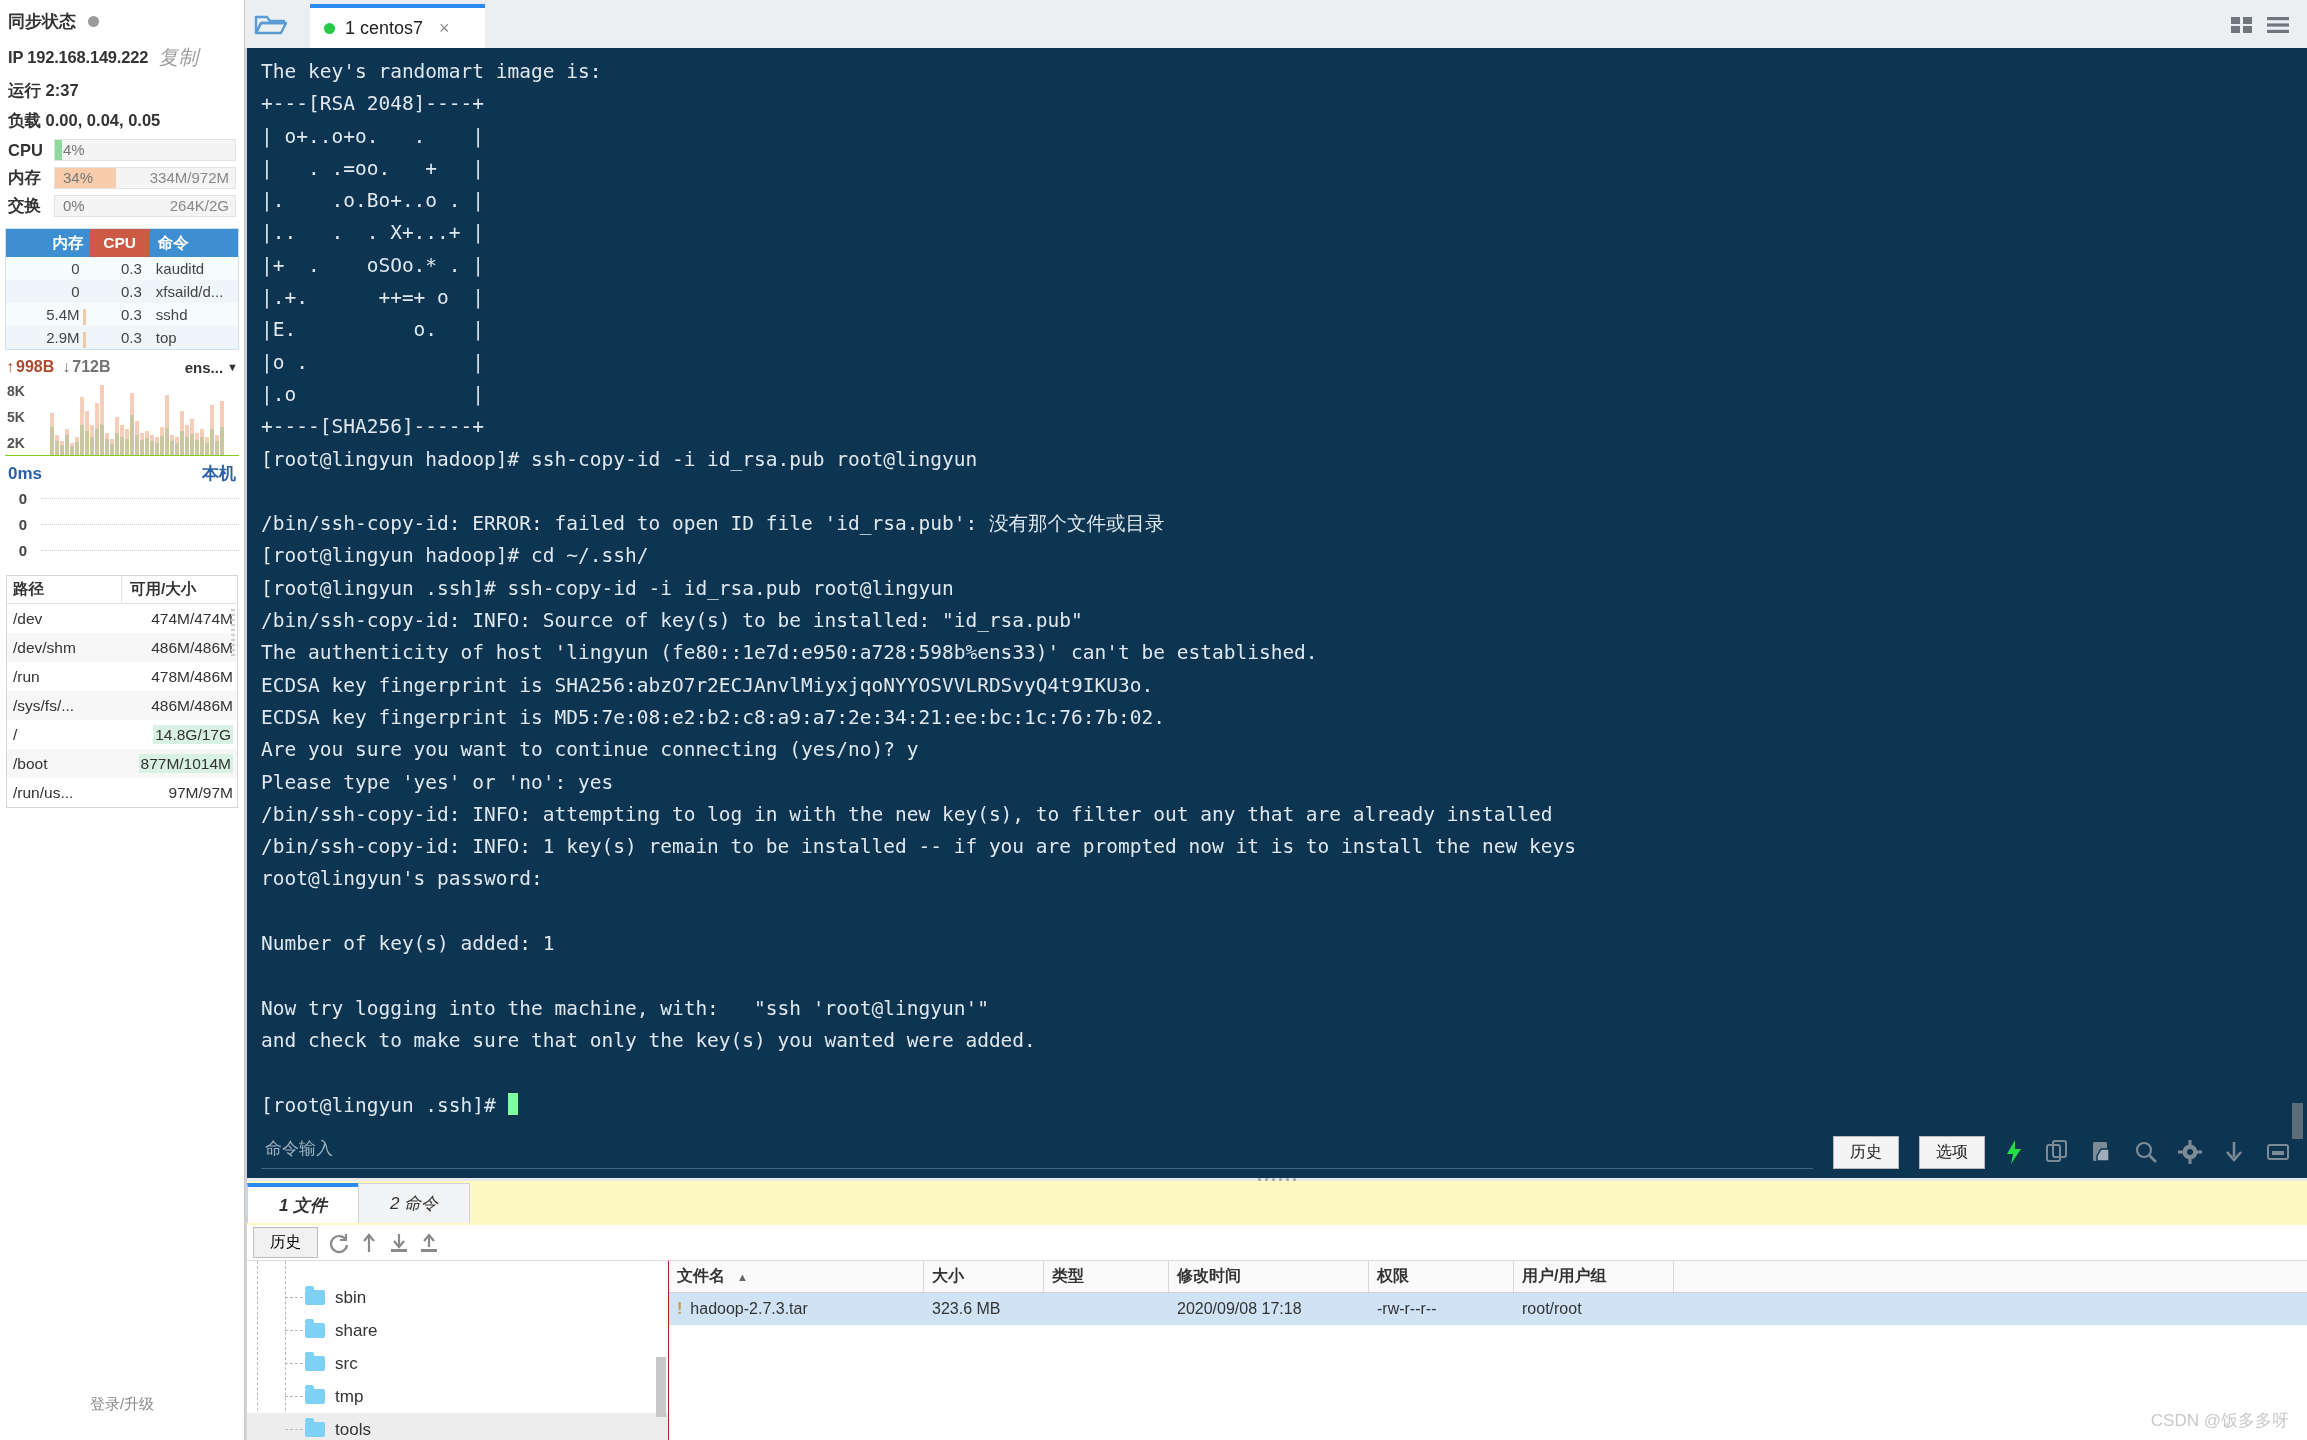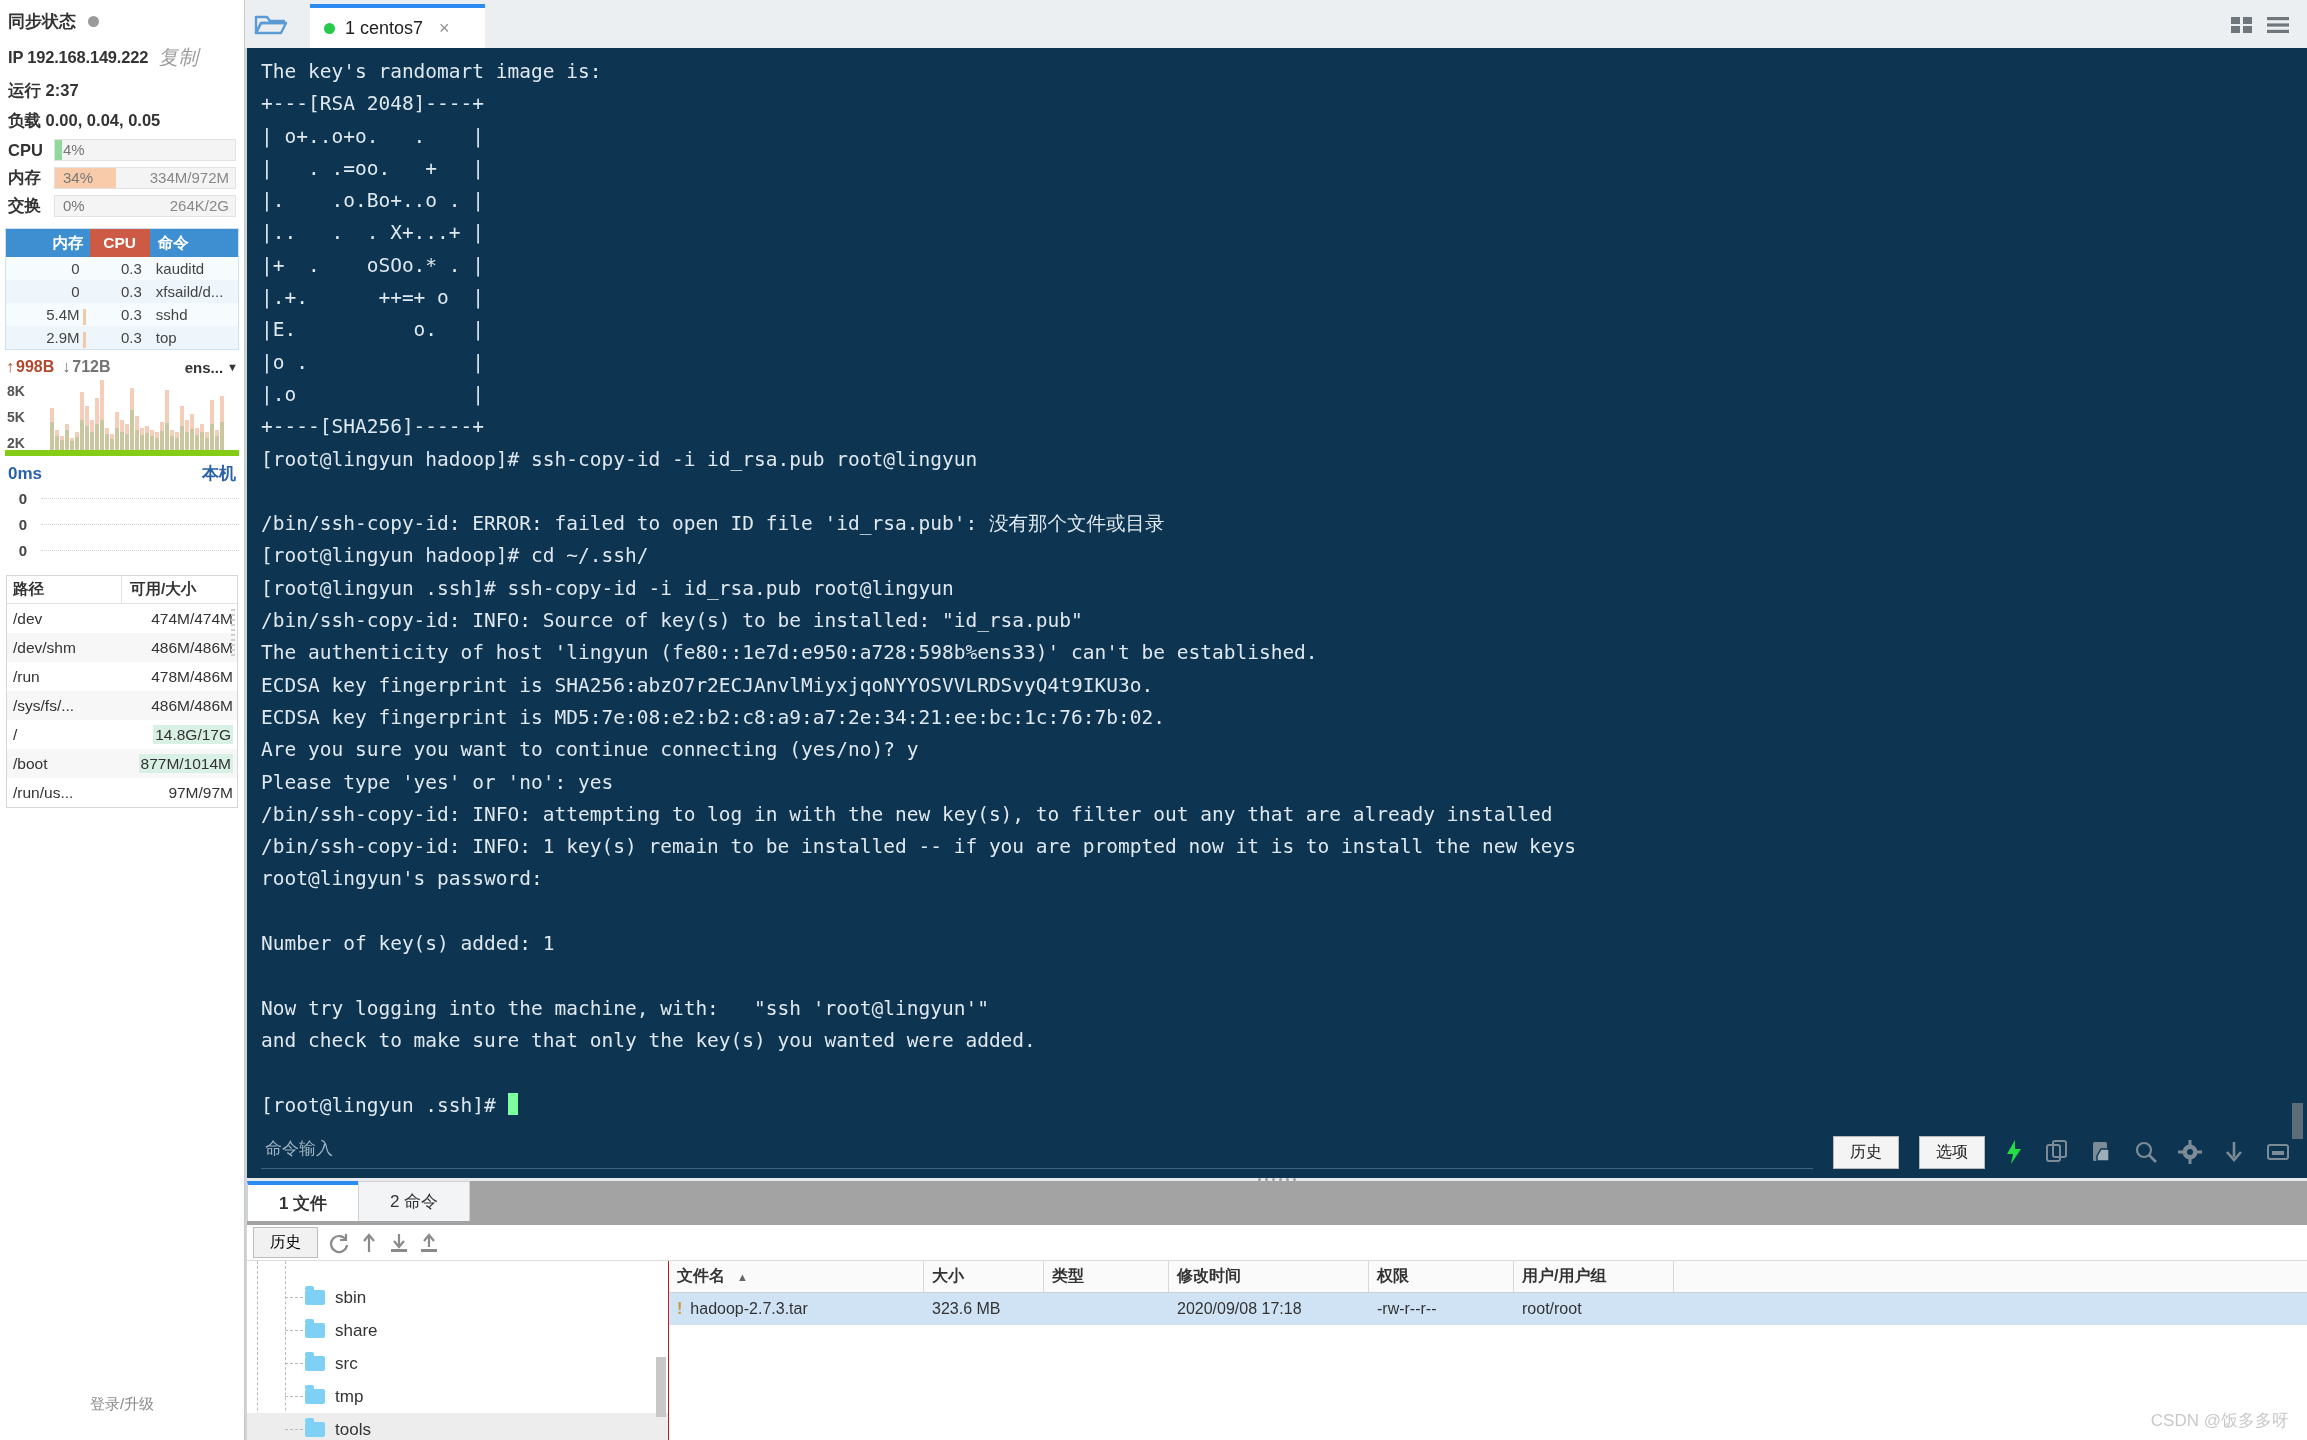--- a/index.html
+++ b/index.html
@@ -50,21 +50,21 @@
   .memtick { position: absolute; right: 4px; top: 3px; width: 3px; height: 16px; background: #f0c9a8; }
 
   
   .net-head { display: flex; align-items: center; gap: 8px; padding: 8px 6px 2px 6px; font-size: 16px; font-weight: bold; }
   .net-up { color: #b04a2e; }
   .net-dn { color: #737373; }
   .net-if { color: #333; margin-left: auto; display:flex; align-items:center; gap:4px; font-size: 15px;}
   .arrow-up::before { content: "\2191"; margin-right: 2px; }
   .arrow-dn::before { content: "\2193"; margin-right: 2px; }
   .caret { font-size: 11px; }
-  .graph-wrap { position: relative; margin: 0 5px; height: 78px; border-bottom: 6px solid #84cc16; }
+  .graph-wrap { position: relative; margin: 0 5px; height: 78px; border-bottom: 1px solid #84cc16; }
   .graph-ylabels { position: absolute; left: 2px; top: 0; font-size: 14px; color: #555; font-weight: bold; line-height: 26px; }
   .graph-area { position: absolute; left: 45px; right: 0; top: 2px; bottom: 0; display: flex; align-items: flex-end; gap: 1px; }
   .bar-up { width: 4px; background: #f6cdb9; }
   .bar-dn { width: 4px; background: #c9c6a0; }
   .bargroup { position: relative; display:flex; align-items:flex-end; }
 
   .lat-head { display: flex; align-items: center; padding: 6px 8px 0 8px; font-size: 17px; font-weight: bold; color: #2a62a8; }
   .lat-right { margin-left: auto; }
   .lat-rows { margin: 0 5px; }
   .lat-row { display: flex; align-items: center; height: 26px; font-size: 15px; font-weight: bold; color: #444; }
@@ -126,21 +126,21 @@
     padding: 5px 16px; margin-left: 6px;
   }
   .ticon { width: 30px; height: 30px; display: flex; align-items: center; justify-content: center; }
 
   
   .splitter { height: 10px; background: #e7e9eb; display: flex; align-items: center; justify-content: center; border-left: 2px solid #cfd4d8; }
   .splitter i { width: 3px; height: 3px; background: #9aa0a6; border-radius: 50%; margin: 0 2px; }
 
   
   .bottom { flex: 1; background: #fff; display: flex; flex-direction: column; border-left: 2px solid #cfd4d8; }
-  .btabs { height: 44px; background: #a3a3a3; display: flex; align-items: flex-start; }
+  .btabs { height: 44px; background: #fef9c3; display: flex; align-items: center; font-style: italic; }
   .btab {
     height: 40px; min-width: 112px; display: flex; align-items: center; justify-content: center;
     font-size: 17px; color: #333; background: #f3f4f5; border: 1px solid #d0d2d4; border-bottom: none; margin-right: -1px;
   }
   .btab.active { background: #fff; border-top: 4px solid #2b8bf0; font-weight: bold; }
   .bcontent { flex: 1; display: flex; flex-direction: column; }
   .pathbar { display: flex; align-items: center; height: 36px; border-bottom: 1px solid #dcdcdc; }
   .pathtext { flex: 1; padding-left: 10px; font-size: 16px; color: #8f8f8f; border-bottom: 1px solid #bcbcbc; height: 100%; display:flex; align-items:center; }
   .pbtn { background: #f1f1f1; border: 1px solid #bdbdbd; font-size: 15.5px; padding: 4px 16px; margin: 0 6px; }
   .picon { width: 30px; height: 30px; display: flex; align-items: center; justify-content: center; color: #6d6d6d; }

